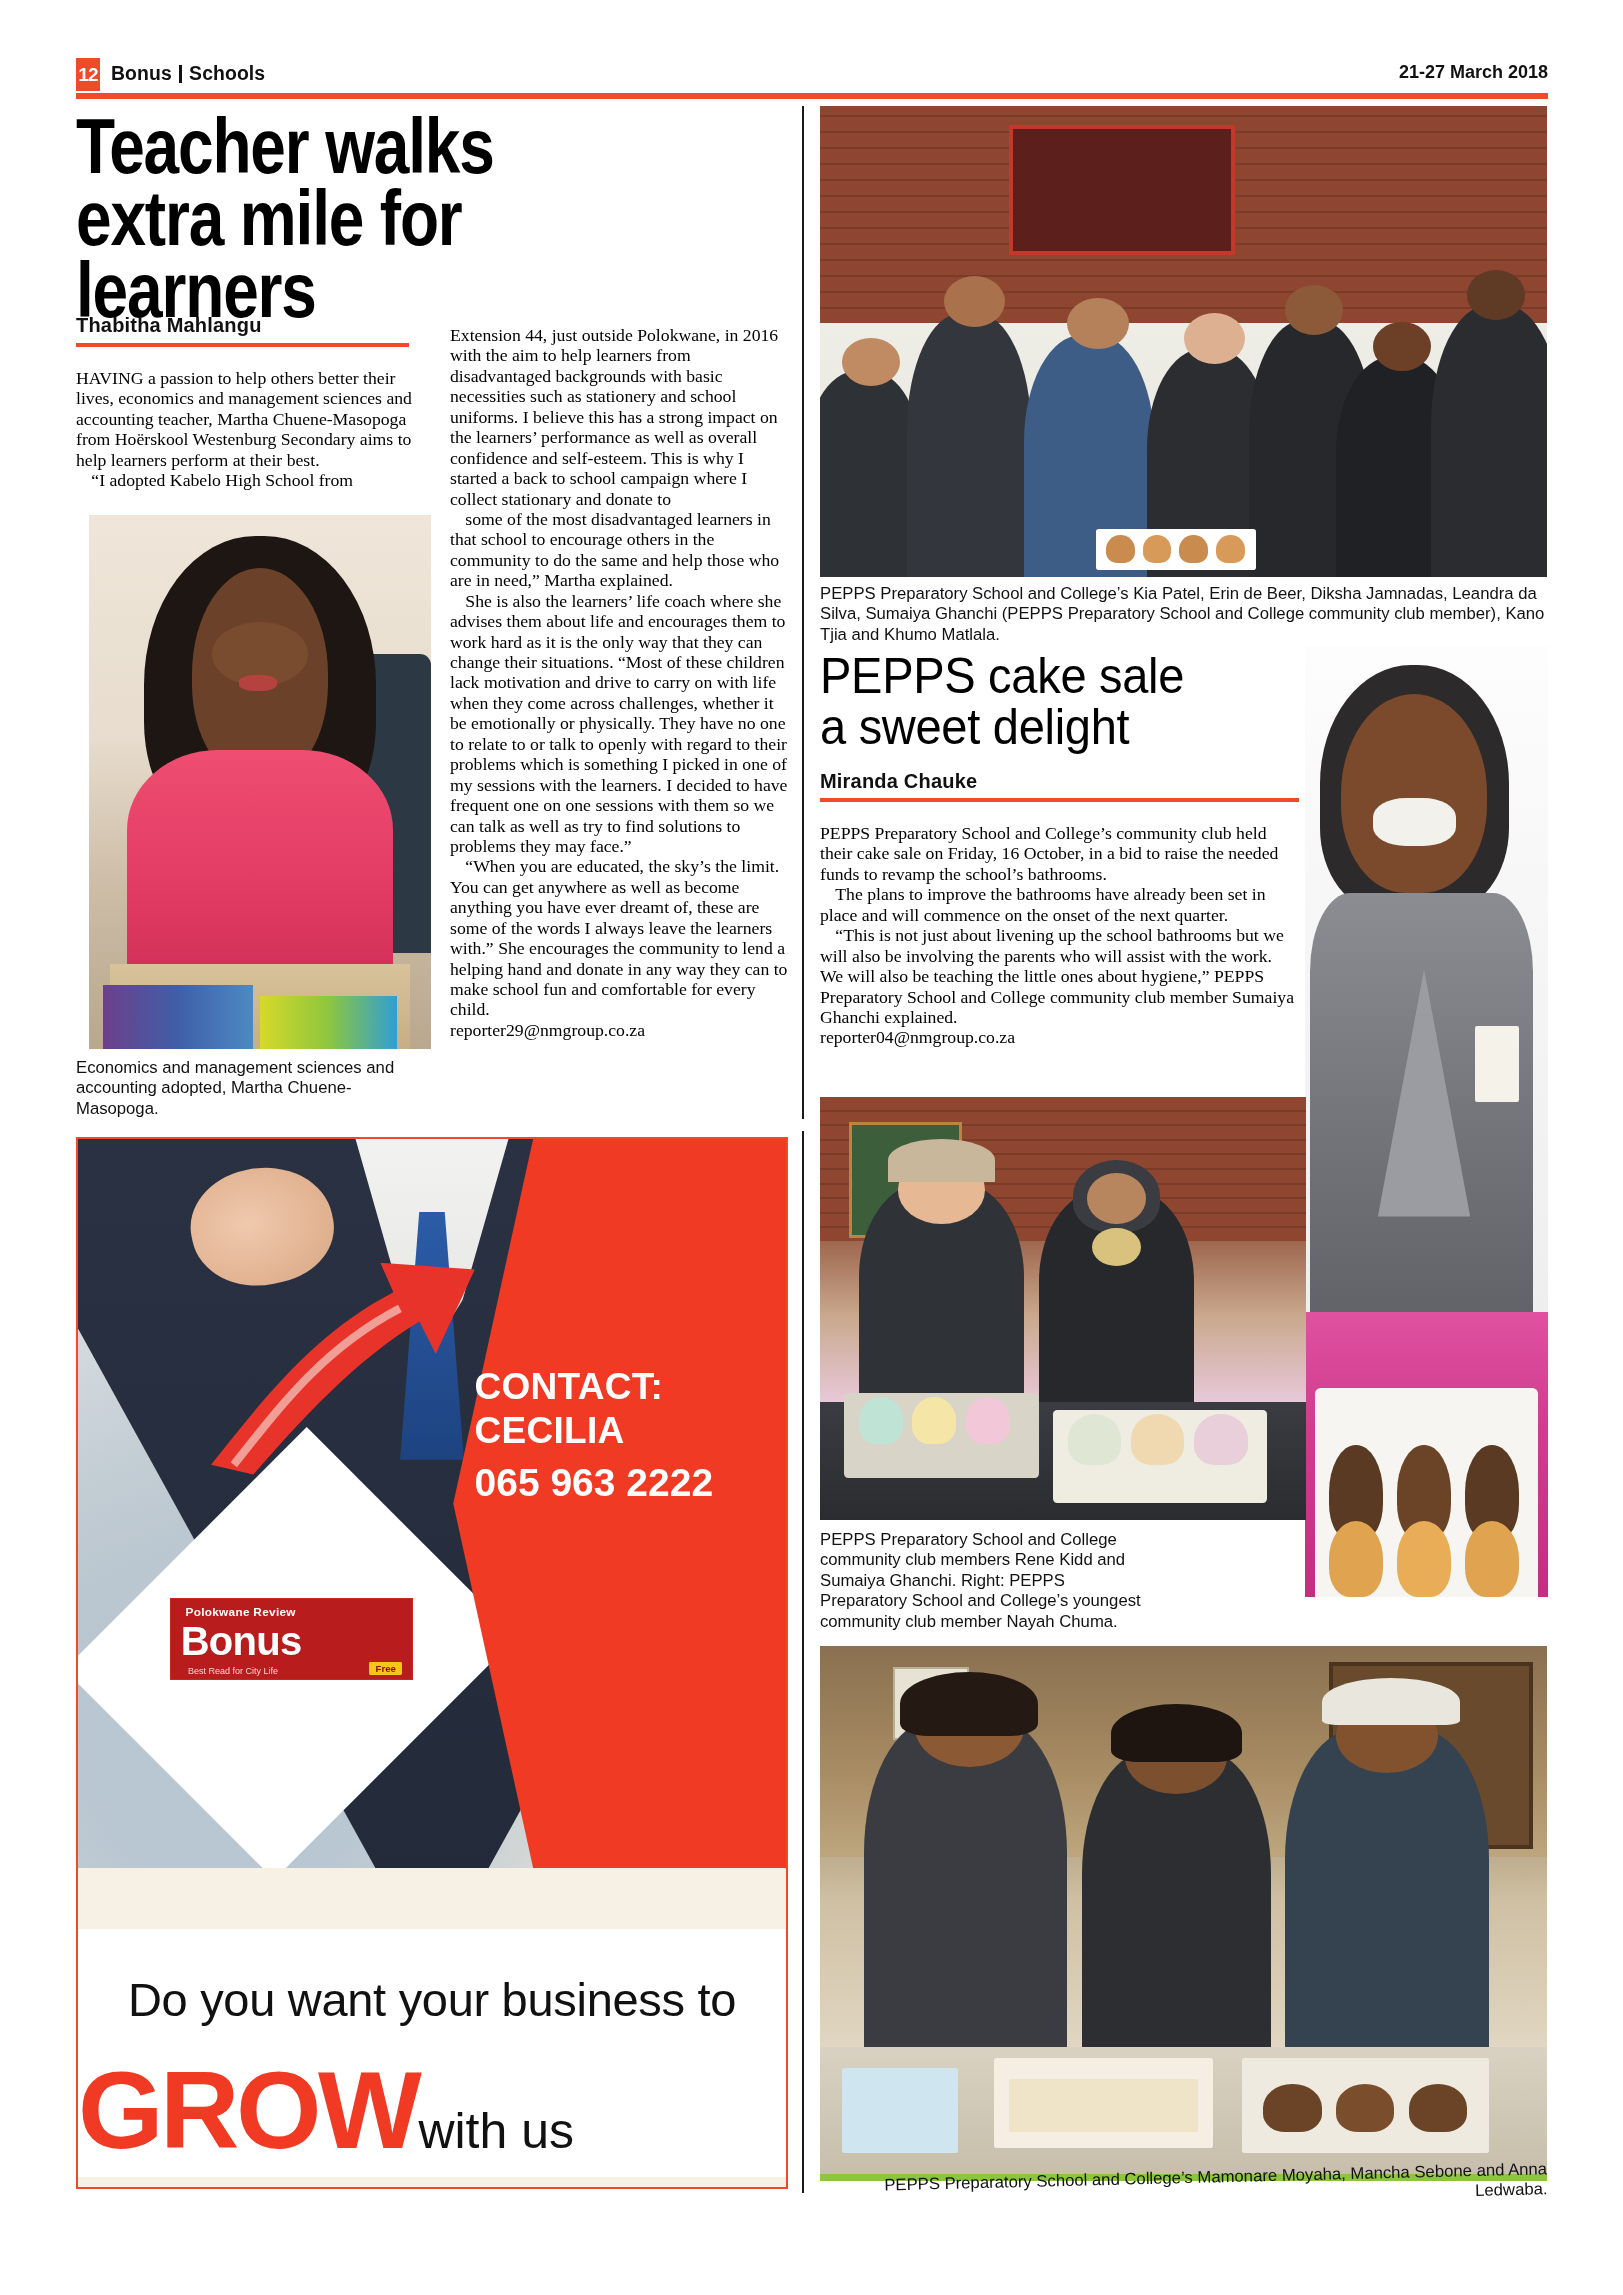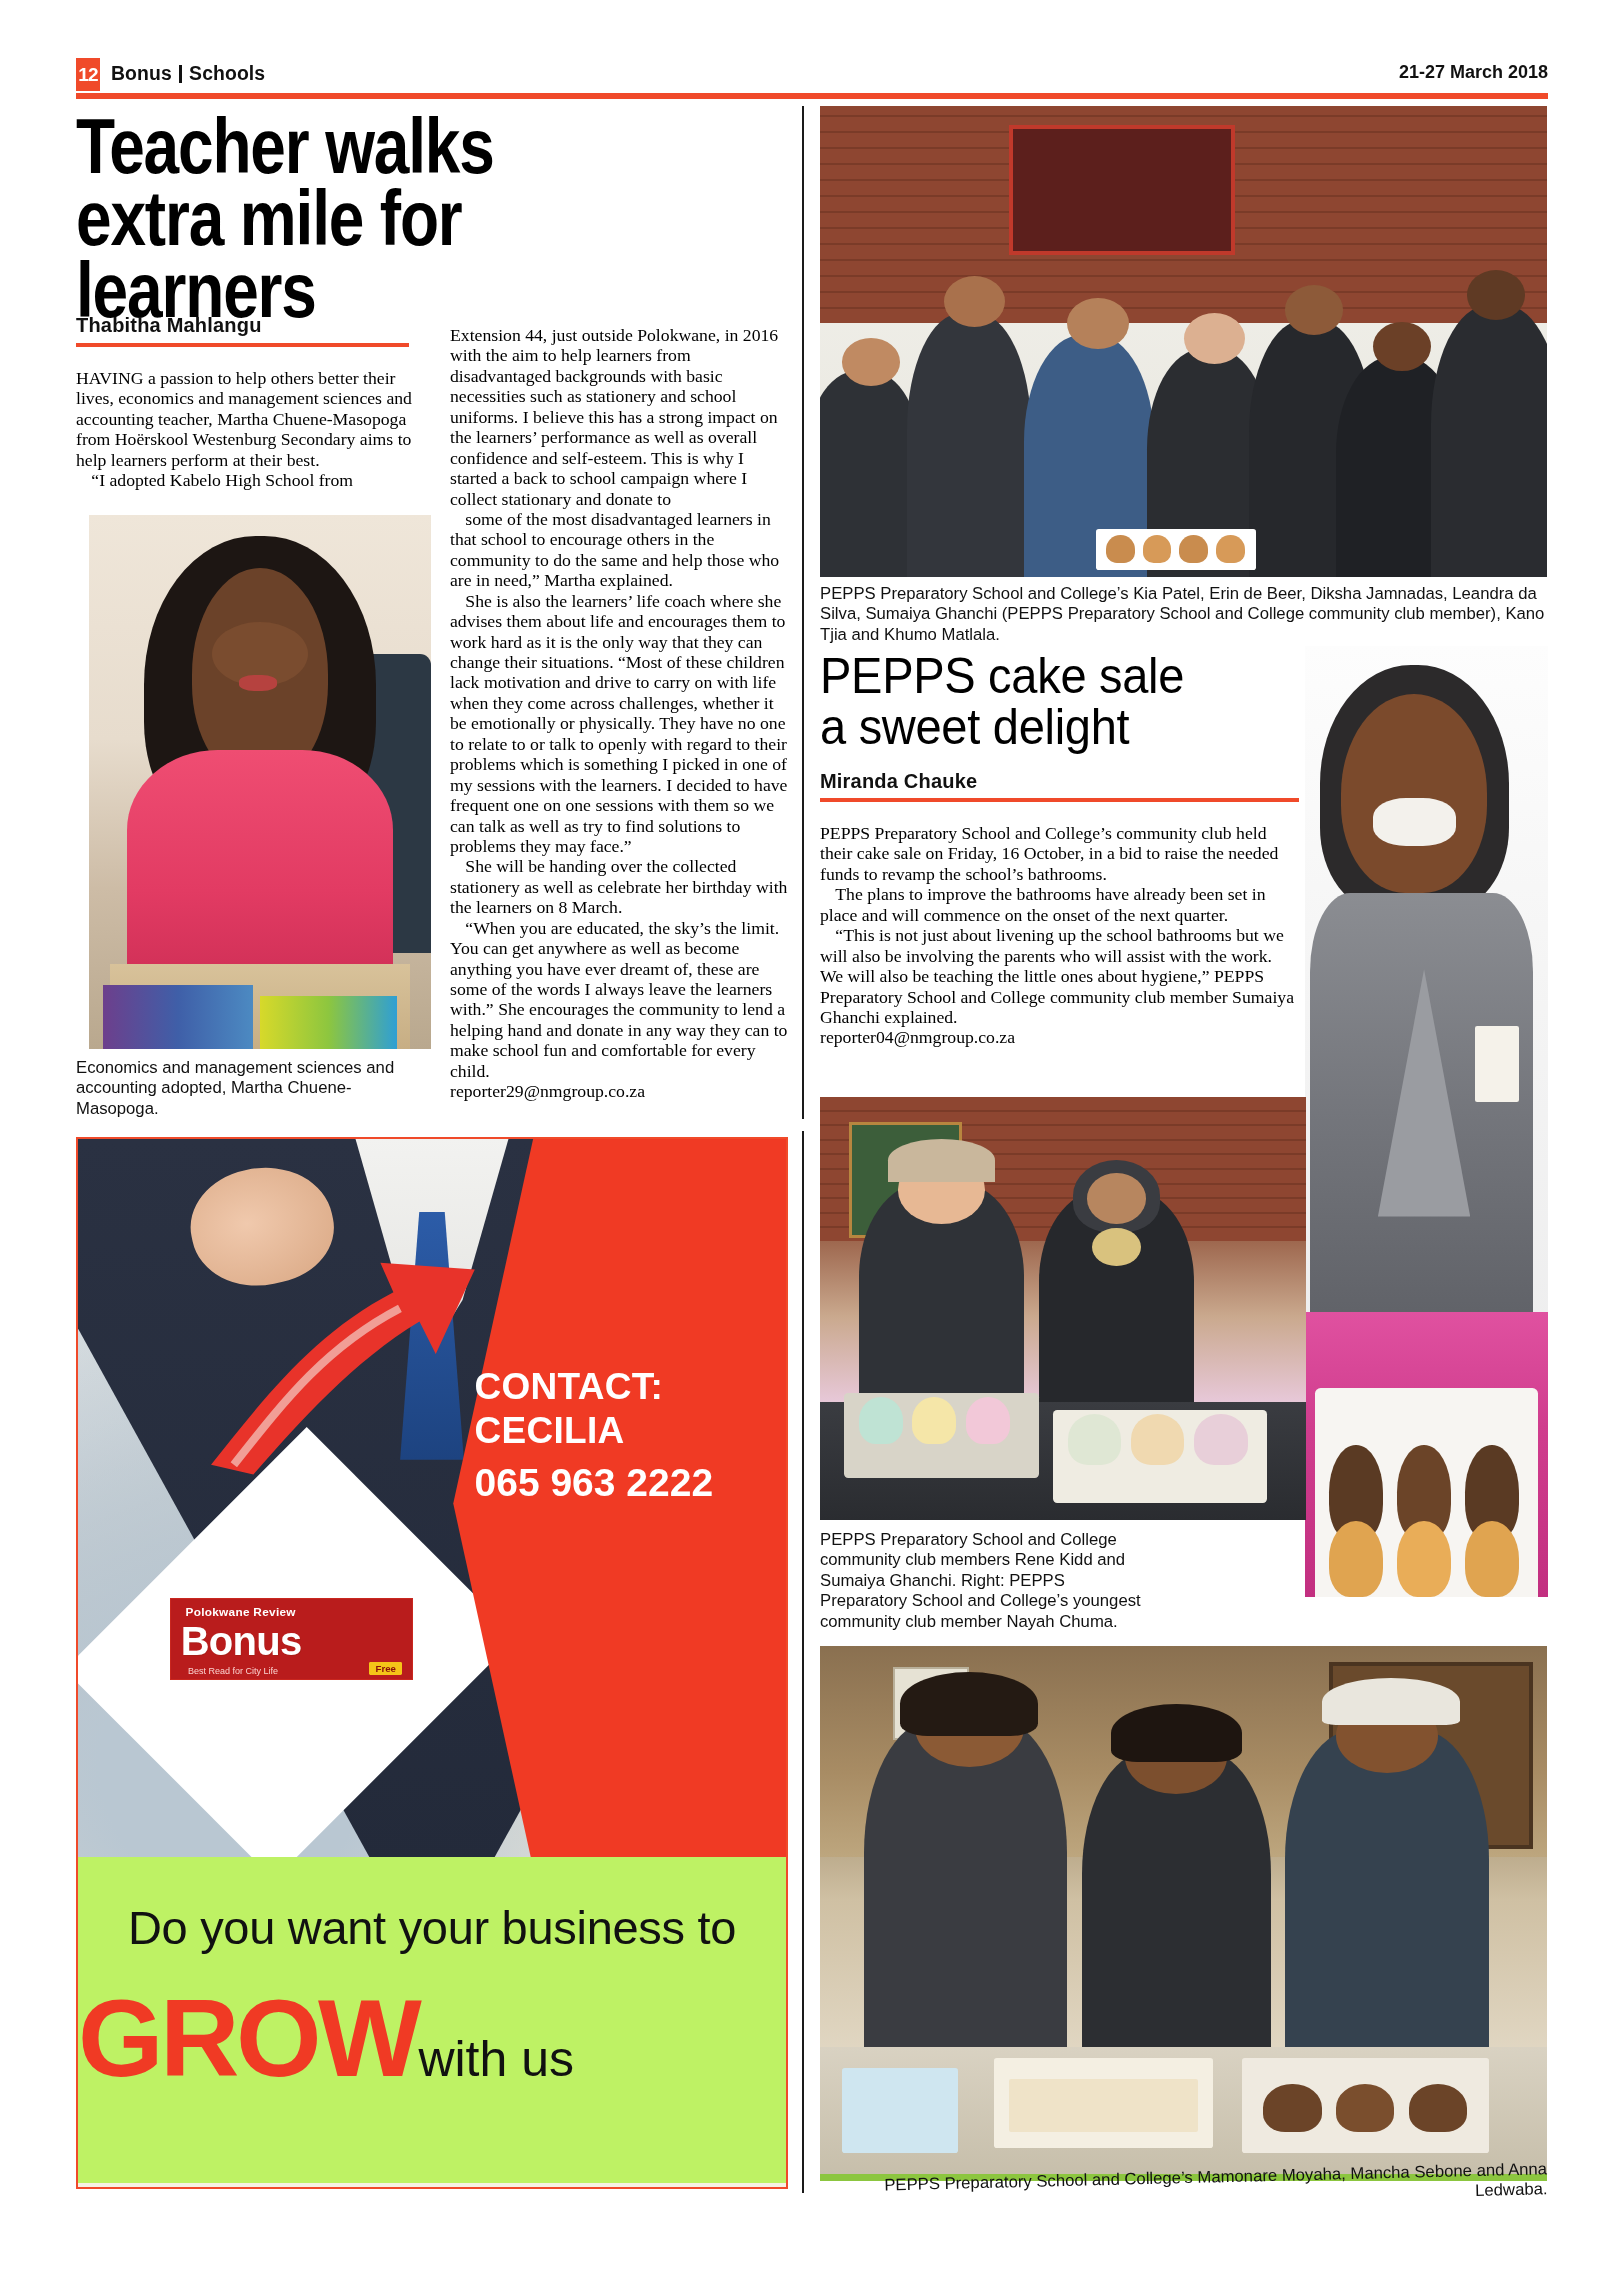--- a/index.html
+++ b/index.html
@@ -82,21 +82,21 @@
   .logo-free{position:absolute;right:4%;bottom:5%;background:#f5c518;color:#8a1009;font-size:9.7px;
       font-weight:bold;padding:1.4px 6.2px;border-radius:1.4px;
       font-family:"Liberation Sans Narrow","Liberation Sans",sans-serif;}
   .red-panel{position:absolute;right:0;top:0;width:47%;height:100%;background:#f03a24;
       clip-path:polygon(24% 0,100% 0,100% 100%,24% 100%,0 50%);}
   .contact-wrap{position:absolute;right:4%;top:31%;width:40%;text-align:left;color:#fff;
       font-family:"Liberation Sans Narrow","Liberation Sans",sans-serif;font-weight:bold;}
   .contact-l1{font-size:37px;line-height:1.18;letter-spacing:0.3px;}
   .contact-l2{font-size:37px;line-height:1.18;letter-spacing:0.3px;}
   .contact-l3{font-size:39px;line-height:1.6;letter-spacing:0;}
-  .ad-bottom{position:absolute;left:0;bottom:4px;width:100%;height:326px;background:#bef264;}
+  .ad-bottom{position:absolute;left:0;bottom:10px;width:100%;height:248px;background:#ffffff;}
   .ad-line1{position:absolute;left:0;right:0;top:43px;text-align:center;font-size:47px;
       font-weight:normal;color:#111;font-family:"Liberation Sans Narrow","Liberation Sans",sans-serif;
       letter-spacing:-0.3px;}
   .ad-line2{position:absolute;left:0;right:0;top:117px;white-space:nowrap;}
   .ad-grow{font-size:110px;font-weight:bold;color:#f03a24;letter-spacing:-3.5px;
       font-family:"Liberation Sans Narrow","Liberation Sans",sans-serif;}
   .ad-with{font-size:50px;color:#111;font-family:"Liberation Sans Narrow","Liberation Sans",sans-serif;}
 
   
   .ph-group{background:
@@ -150,21 +150,20 @@
     <div style="position:absolute;left:6%;top:84%;width:88%;height:16%;background:linear-gradient(180deg,#d8c29a,#c7ae84);"></div>
     <div style="position:absolute;left:4%;top:88%;width:44%;height:12%;background:linear-gradient(90deg,#6d3f8c,#3f5fa8,#4c8ac2);"></div>
     <div style="position:absolute;left:50%;top:90%;width:40%;height:10%;background:linear-gradient(90deg,#d7d92a,#8dc63f,#2f9fd4);"></div>
   </div>
   <div class="caption" style="left:76px;top:1058px;width:346px;">Economics and management sciences and accounting adopted, Martha Chuene-Masopoga.</div>
 
   <div class="col" style="left:450px;top:325px;width:338px;">
     <p class="lead">Extension 44, just outside Polokwane, in 2016 with the aim to help learners from disadvantaged backgrounds with basic necessities such as stationery and school uniforms. I believe this has a strong impact on the learners’ performance as well as overall confidence and self-esteem. This is why I started a back to school campaign where I collect stationary and donate to</p>
     <p>some of the most disadvantaged learners in that school to encourage others in the community to do the same and help those who are in need,” Martha explained.</p>
     <p>She is also the learners’ life coach where she advises them about life and encourages them to work hard as it is the only way that they can change their situations. “Most of these children lack motivation and drive to carry on with life when they come across challenges, whether it be emotionally or physically. They have no one to relate to or talk to openly with regard to their problems which is something I picked in one of my sessions with the learners. I decided to have frequent one on one sessions with them so we can talk as well as try to find solutions to problems they may face.”</p>
-    <p>She will be handing over the collected stationery as well as celebrate her birthday with the learners on 8 March.</p>
     <p>“When you are educated, the sky’s the limit. You can get anywhere as well as become anything you have ever dreamt of, these are some of the words I always leave the learners with.” She encourages the community to lend a helping hand and donate in any way they can to make school fun and comfortable for every child.</p>
     <p class="email">reporter29@nmgroup.co.za</p>
   </div>
 
   <div class="vdiv" style="left:802px;top:106px;width:2.1px;height:1013px;"></div>
   <div class="vdiv" style="left:802px;top:1131px;width:2.1px;height:1062px;"></div>
 
   <div class="photo ph-group" style="left:820px;top:106px;width:727px;height:471px;">
     <div class="brick"></div>
     <div style="position:absolute;left:26%;top:4%;width:30%;height:26%;background:#5c1f1c;border:4.2px solid #c0392b;"></div>

